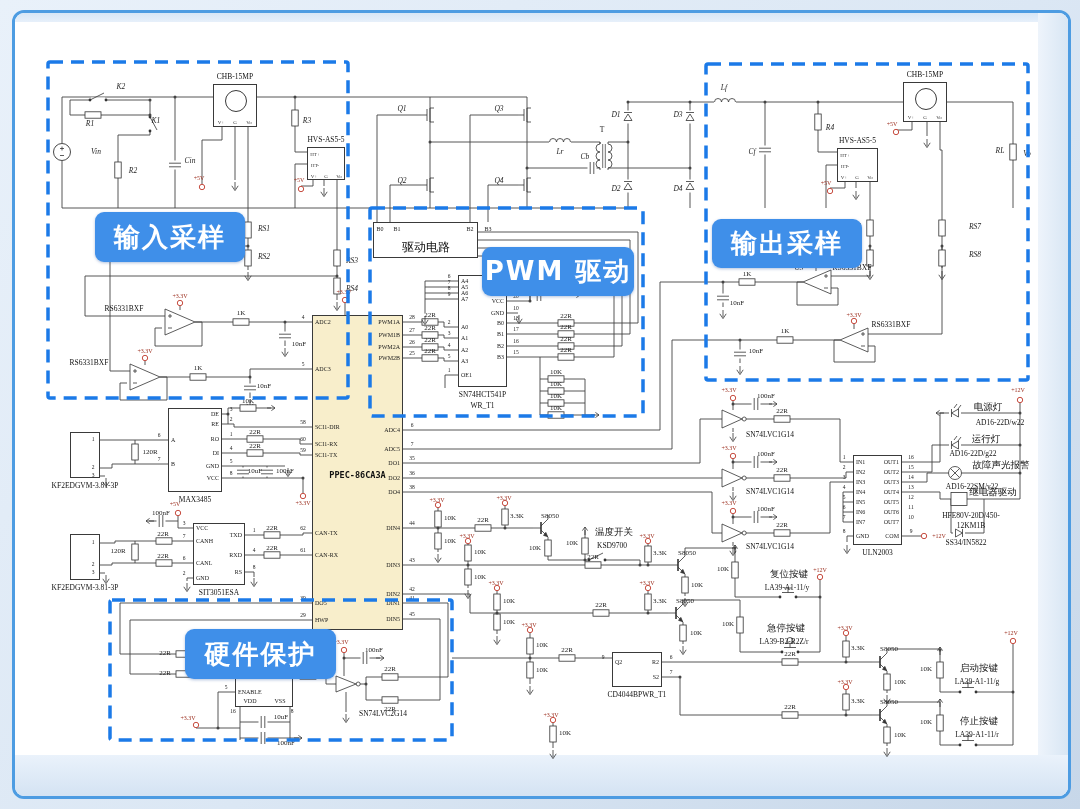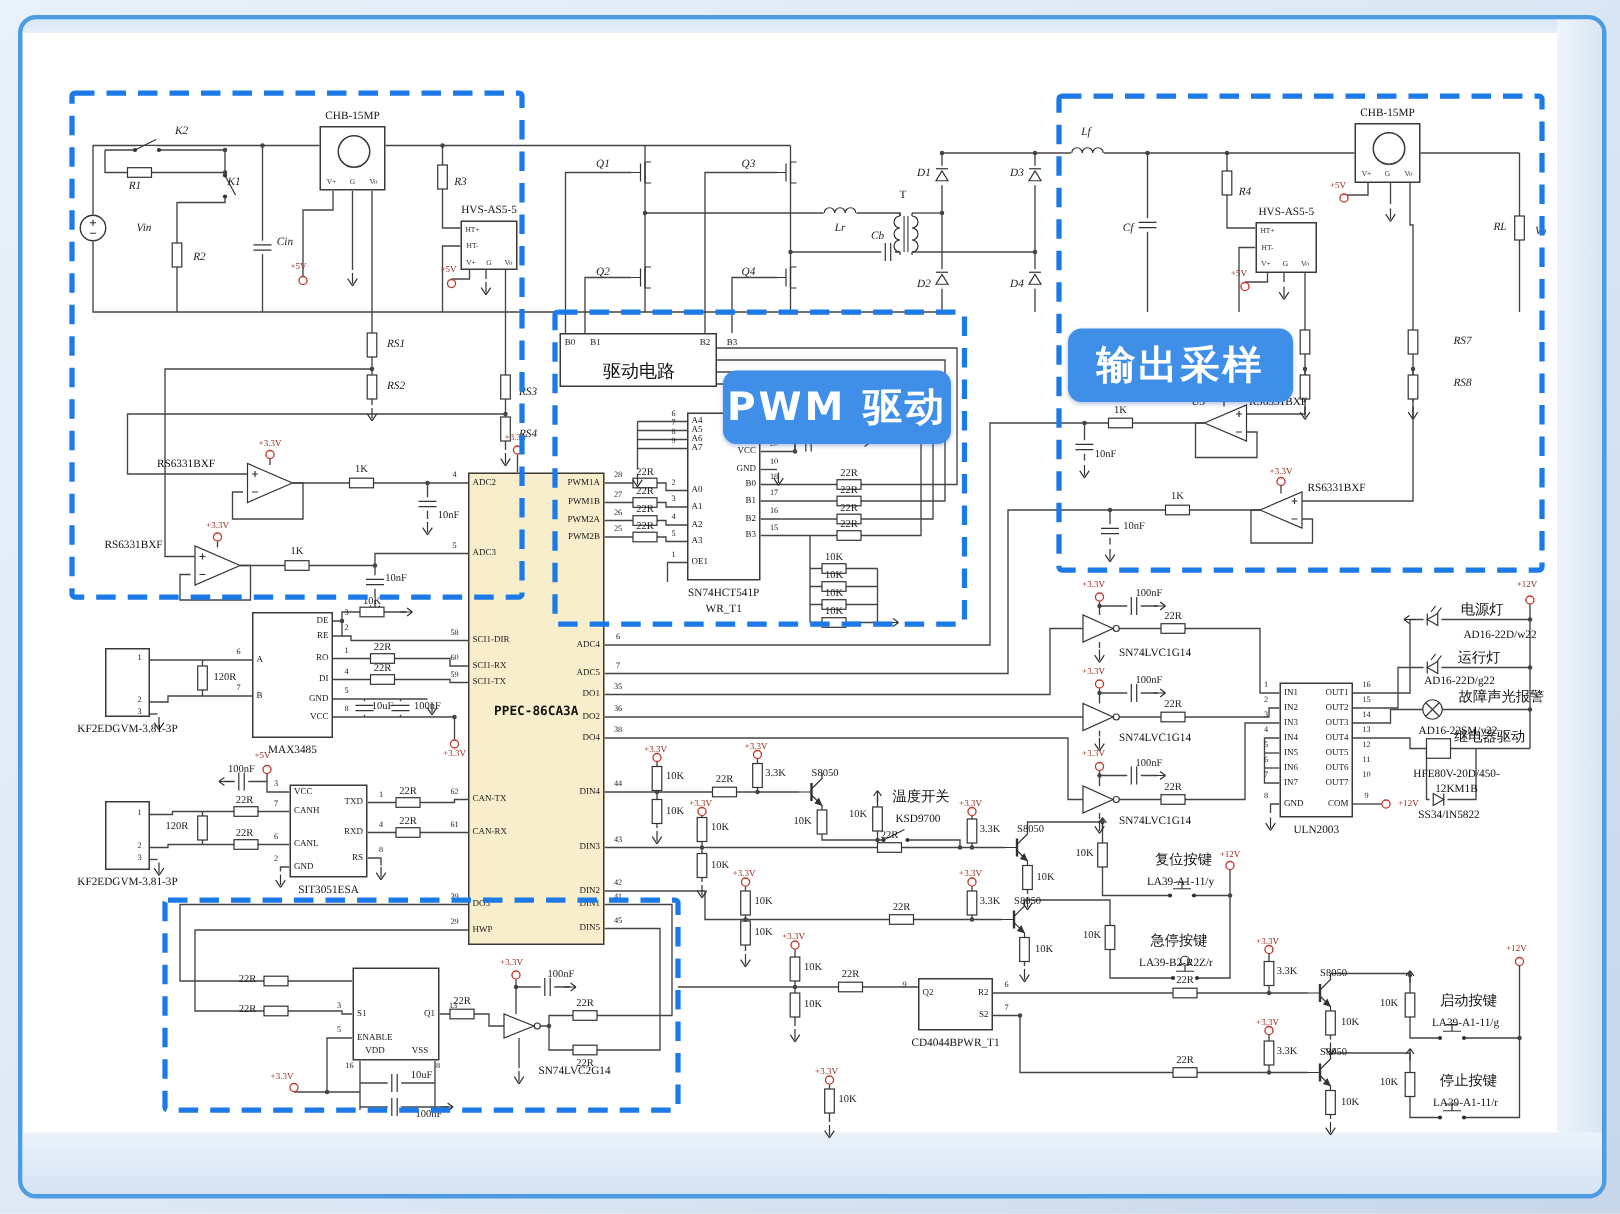--- a/index.html
+++ b/index.html
@@ -955,16 +955,18 @@
       <div class="lbl n" style="left: 233px; top: 712px;">16</div>
       <div class="lbl n" style="left: 292px; top: 712px;">8</div>
     </div>
   <svg id="dash-layer" width="1080" height="809">
       <rect x="48" y="62" width="300" height="336" fill="none" stroke="#1b7ae8" stroke-width="3.5" stroke-dasharray="13 8" rx="2"></rect>
       <rect x="370" y="208" width="273" height="208" fill="none" stroke="#1b7ae8" stroke-width="3.5" stroke-dasharray="13 8" rx="2"></rect>
       <rect x="706" y="64" width="322" height="316" fill="none" stroke="#1b7ae8" stroke-width="3.5" stroke-dasharray="13 8" rx="2"></rect>
       <rect x="110" y="600" width="342" height="140" fill="none" stroke="#1b7ae8" stroke-width="3.5" stroke-dasharray="13 8" rx="2"></rect>
     </svg>
   <div id="pill-layer">
+    <div class="pill" style="left: 95px; top: 212px; width: 150px; height: 50px;">输入采样</div>
     <div class="pill" style="left: 712px; top: 219px; width: 150px; height: 49px;">输出采样</div>
     <div class="pill" style="left: 482px; top: 247px; width: 152px; height: 49px;">PWM 驱动</div>
+    <div class="pill" style="left: 185px; top: 629px; width: 151px; height: 50px;">硬件保护</div>
   </div>
 </div>
 
 </body></html>

